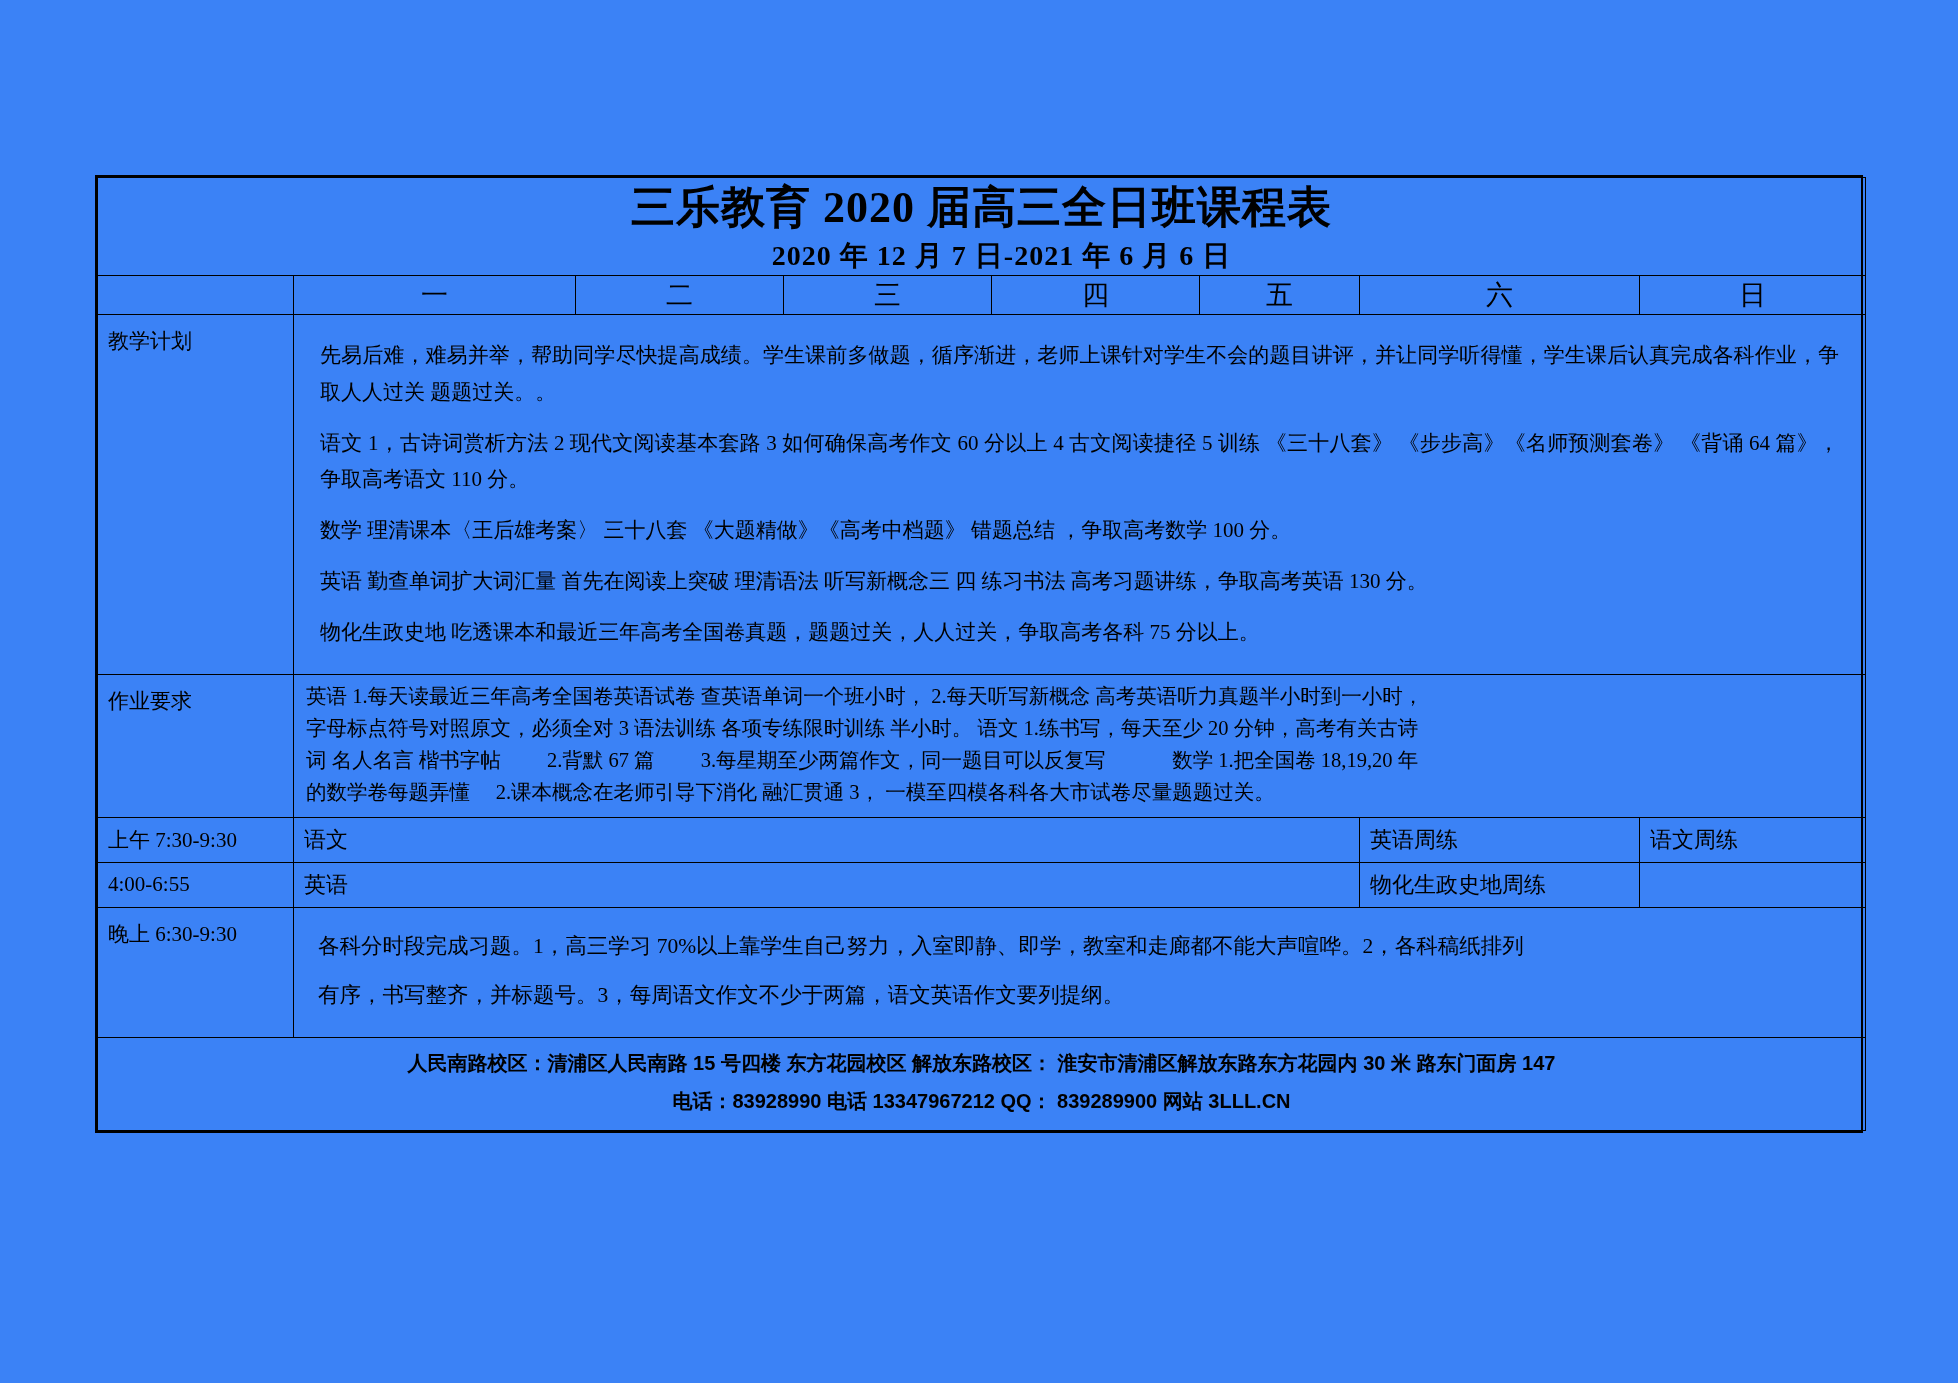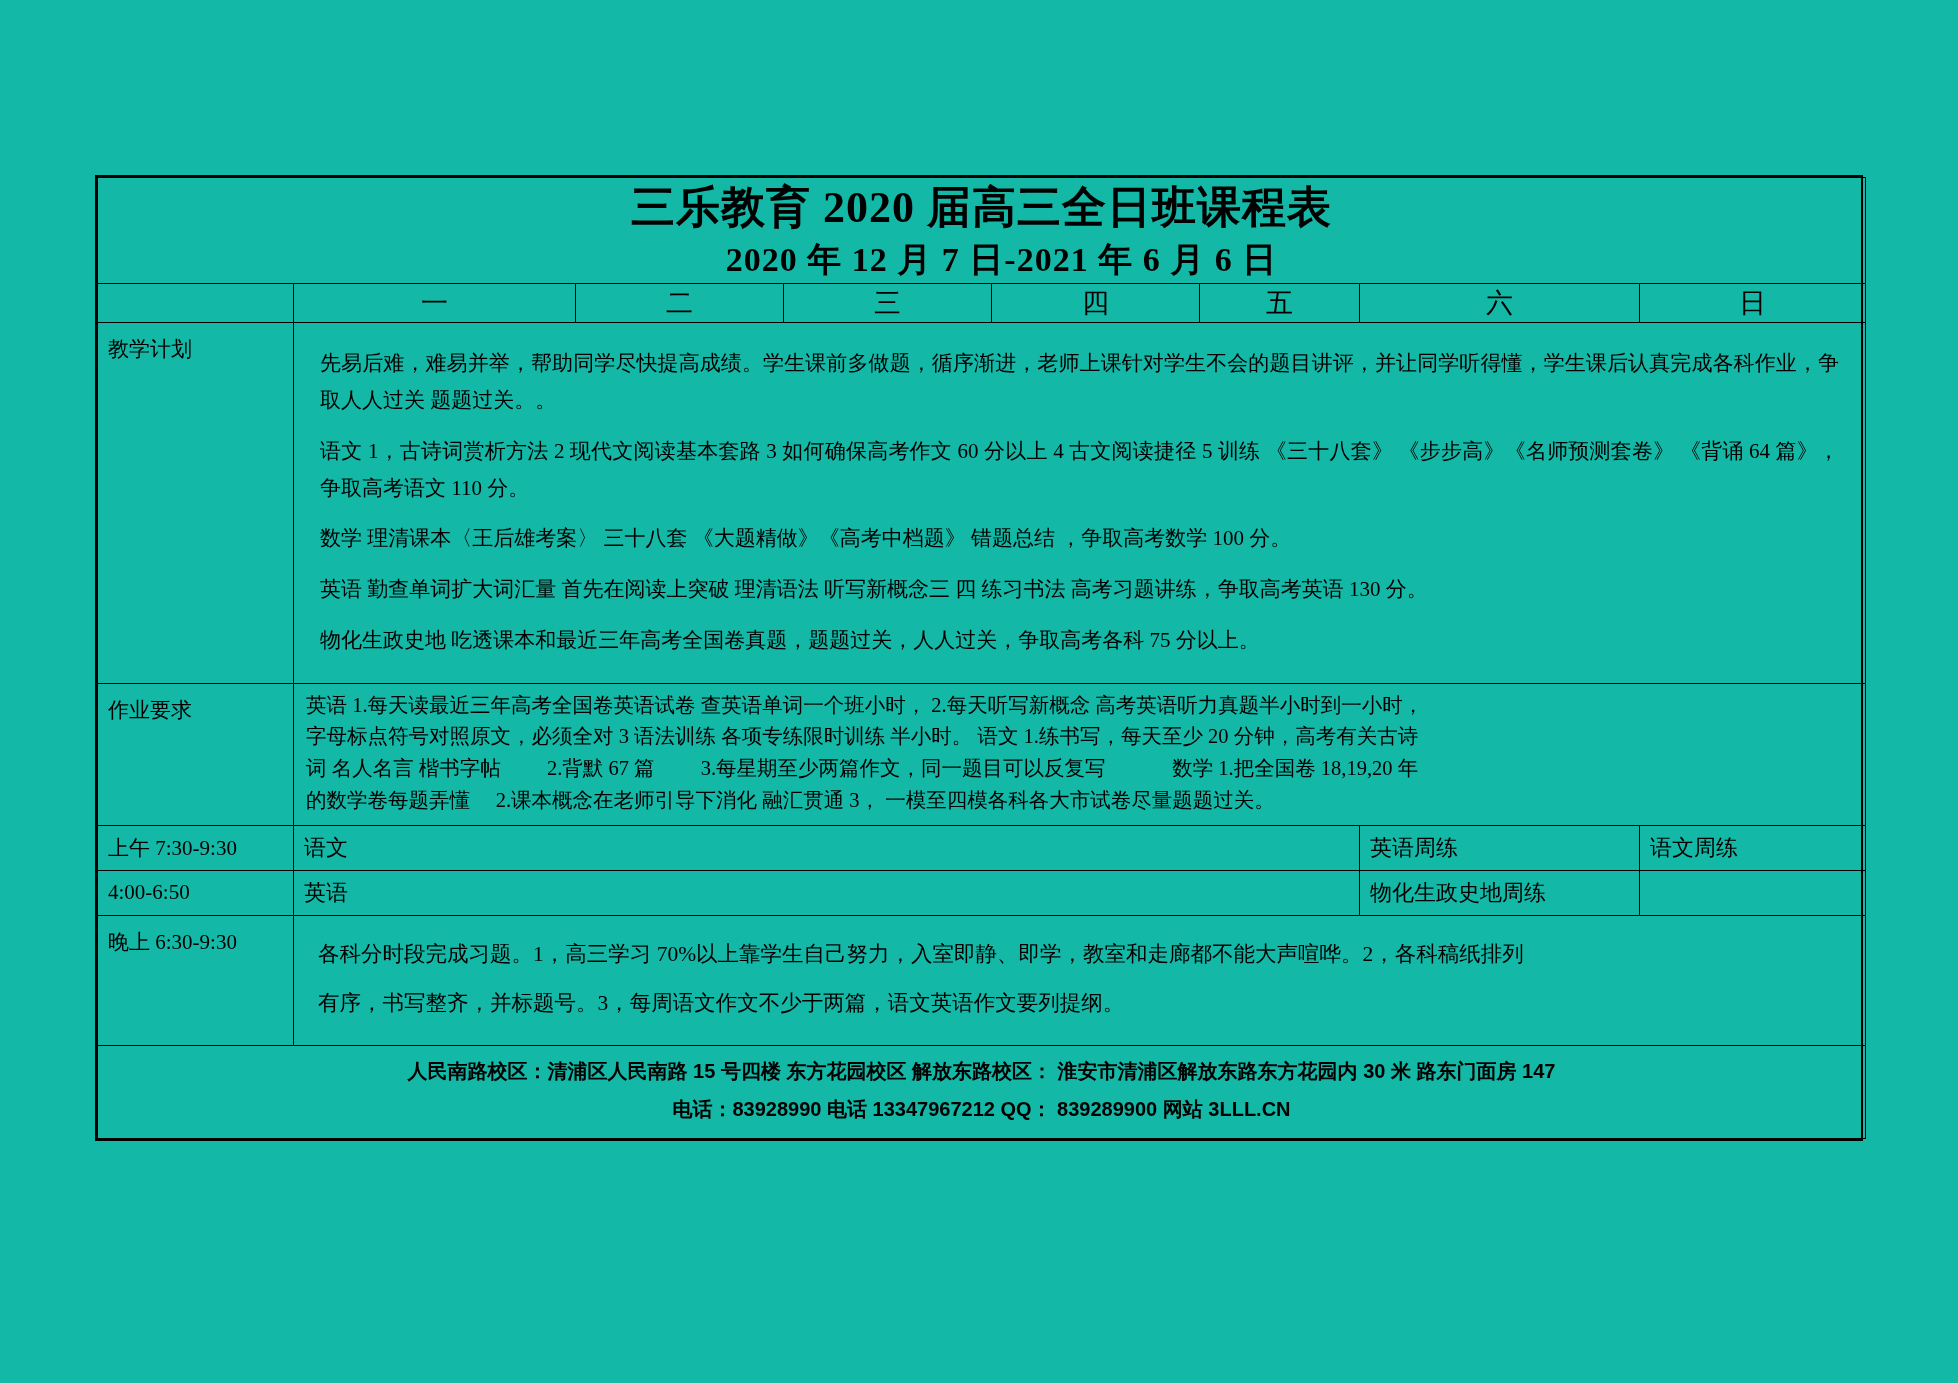--- a/index.html
+++ b/index.html
@@ -10,21 +10,21 @@
   body {
     width: 1958px;
     height: 1383px;
     font-family: "Liberation Serif", "DejaVu Serif", serif;
     color: #000000;
   }
   .page {
     position: relative;
     width: 1958px;
     height: 1383px;
-    background: #14b8a6;
+    background: #3b82f6;
   }
   .sheet {
     position: absolute;
     left: 95px;
     top: 175px;
     width: 1768px;
     border: 2px solid #000;
     box-sizing: border-box;
   }
   table.main {
@@ -43,21 +43,21 @@
     padding: 14px 0 18px 0;
     border-bottom: 1px solid #000;
   }
   .title-line1 {
     font-size: 44px;
     font-weight: bold;
     letter-spacing: 1px;
     line-height: 1.35;
   }
   .title-line2 {
-    font-size: 34px;
+    font-size: 28px;
     font-weight: bold;
     letter-spacing: 1px;
     line-height: 1.35;
     margin-left: 40px;
   }
   
   .dayhdr td {
     text-align: center;
     font-size: 27px;
     padding: 4px 0 6px 0;
@@ -193,21 +193,21 @@
       <tr class="sched">
         <td class="time">上午 7:30-9:30</td>
         <td colspan="5" class="subj">语文</td>
         <td class="subj">英语周练</td>
         <td class="subj">语文周练</td>
       </tr>
 
 
 
       <tr class="sched">
-        <td class="time">4:00-6:50</td>
+        <td class="time">4:00-6:55</td>
         <td colspan="5" class="subj">英语</td>
         <td class="subj">物化生政史地周练</td>
         <td class="subj"></td>
       </tr>
 
       <tr>
         <td class="lbl lbl-top">晚上 6:30-9:30</td>
         <td colspan="7" class="eve">
           <p>各科分时段完成习题。1，高三学习 70%以上靠学生自己努力，入室即静、即学，教室和走廊都不能大声喧哗。2，各科稿纸排列</p>
           <p>有序，书写整齐，并标题号。3，每周语文作文不少于两篇，语文英语作文要列提纲。</p>

